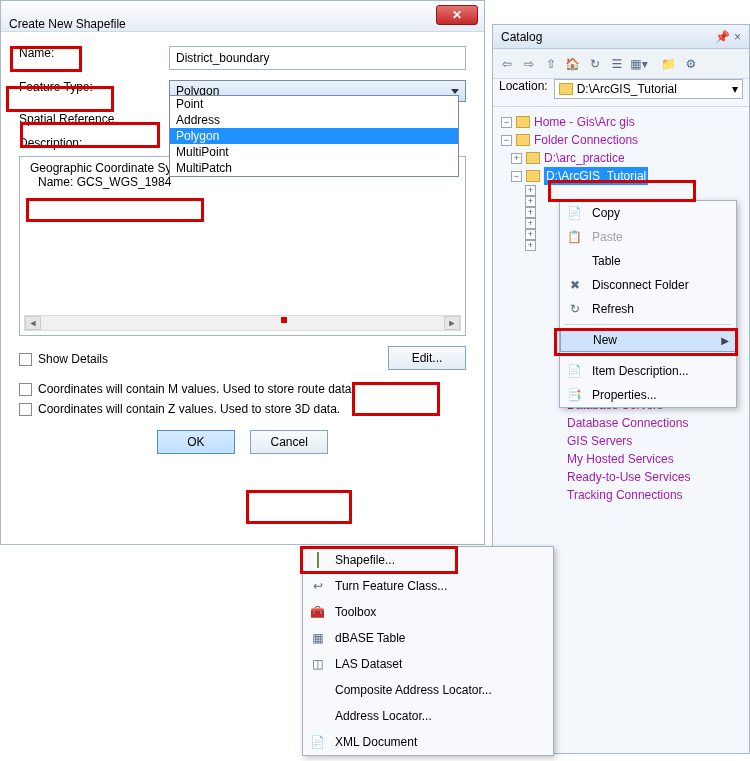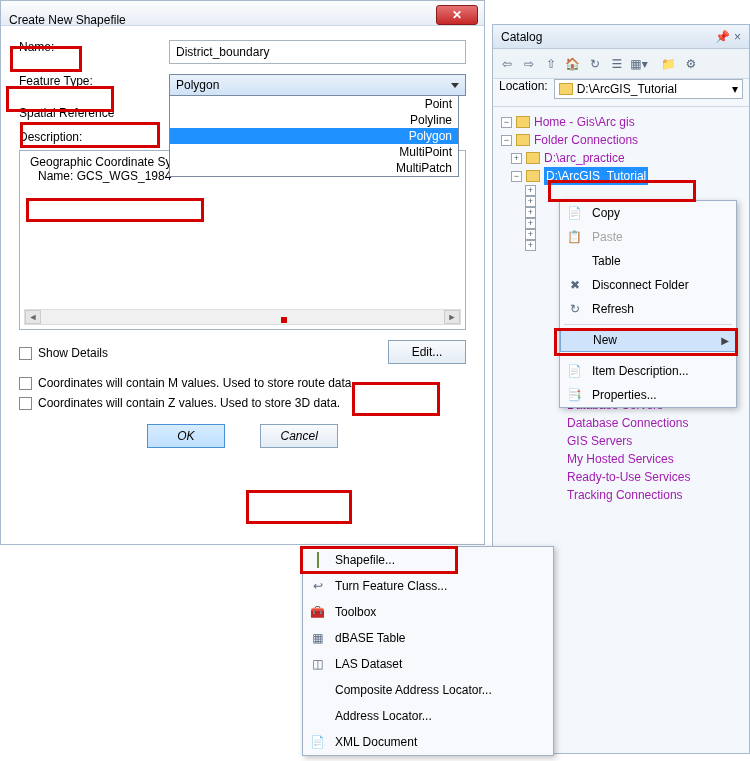--- a/index.html
+++ b/index.html
@@ -1,41 +1,41 @@
 <!DOCTYPE html>
 <html><head>
 <meta charset="utf-8">
 <style>
   * { box-sizing: border-box; font-family: "Segoe UI", Tahoma, sans-serif; font-size: 12px; }
   body { margin:0; width:750px; height:761px; background:#fff; position:relative; overflow:hidden; }
 
   
   .dialog { position:absolute; left:0; top:0; width:485px; height:545px; background:#fff; border:1px solid #a7b9cc; }
-  .titlebar { height:22px; background:linear-gradient(#fdfdfe,#e6ecf5); border-bottom:1px solid #cfd8e6; display:flex; align-items:flex-start; padding:12px 8px; position:relative; }
+  .titlebar { height:31px; background:linear-gradient(#fdfdfe,#e6ecf5); border-bottom:1px solid #cfd8e6; display:flex; align-items:flex-end; padding:0 8px; position:relative; }
   .titlebar span { font-size:12px; }
   .closebtn { position:absolute; right:6px; top:4px; width:42px; height:20px; background:linear-gradient(#e57373,#c62828); border:1px solid #8b1a1a; border-radius:3px; color:#fff; text-align:center; font-weight:bold; line-height:18px; }
   .body { padding:14px 18px 12px 18px; }
   .row { display:flex; margin-bottom:10px; position:relative; }
   .lab { width:150px; }
   .txt { flex:1; height:24px; border:1px solid #a7b4c2; padding:6px 6px; background:#fff; }
   .combo { flex:1; height:22px; border:1px solid #7a8aa0; background:linear-gradient(#e9f2fb,#cfe2f6); padding:2px 6px; position:relative; display:flex; align-items:center; justify-content:space-between; }
   .combo .arr { width:0;height:0;border-left:4px solid transparent;border-right:4px solid transparent;border-top:5px solid #333; }
   .dropdown { position:absolute; left:168px; top:94px; width:290px; border:1px solid #7a8aa0; background:#fff; z-index:5; }
-  .dropdown div { padding:1px 6px;text-align:right; }
+  .dropdown div { padding:1px 6px; }
   .dropdown .sel { background:#1e90ff; color:#fff; }
   .descbox { border:1px solid #a7b4c2; height:180px; margin-top:6px; padding:4px 6px; position:relative; background:#fff; overflow:hidden; }
   .desclbl { margin-bottom:4px; }
   .scrollh { position:absolute; left:4px; right:4px; bottom:4px; height:16px; background:#f0f0f0; border:1px solid #ddd; display:flex; justify-content:space-between; align-items:center; }
   .sbtn { width:16px; height:14px; background:#e6e6e6; border:1px solid #ccc; font-size:9px; text-align:center; line-height:12px; color:#666; }
   .chkrow { display:flex; align-items:center; gap:6px; margin:6px 0; }
   .chk { width:13px; height:13px; border:1px solid #888; background:#fff; }
   .btn { height:24px; min-width:78px; border:1px solid #8aa3bd; background:linear-gradient(#f9fbfd,#e3ecf5); text-align:center; line-height:22px; padding:0 10px; display:inline-block; }
   .btn-primary { background:linear-gradient(#d6ecff,#bfe0ff); border:1px solid #4a90d9; }
   .btnrow { text-align:center; margin-top:14px; }
-  .btnrow .btn { margin:0 16px;font-style:italic; }
+  .btnrow .btn { margin:0 6px; }
   .hl { border:3px solid #d40000; position:absolute; z-index:20; pointer-events:none; }
 
   
   .catalog { position:absolute; right:0; top:24px; width:258px; height:730px; background:#f4f8fc; border:1px solid #a7b9cc; }
   .cat-title { height:24px; background:linear-gradient(#eef4fb,#d9e5f2); border-bottom:1px solid #bcc9da; display:flex; align-items:center; padding:9px 8px; justify-content:space-between; }
   .cat-pin { display:flex; gap:4px; color:#5a6a80; font-size:11px; }
   .toolbar { height:30px; background:#eef3f8; border-bottom:1px solid #cfd8e6; display:flex; align-items:center; gap:2px; padding:0 4px; }
   .ticon { width:20px; height:20px; display:flex; align-items:center; justify-content:center; color:#5a6a80; }
   .locrow { height:28px; display:flex; align-items:flex-start; padding:0 6px; gap:6px; border-bottom:1px solid #cfd8e6; }
   .locbox { flex:1; height:20px; border:1px solid #a7b4c2; background:#fff; display:flex; align-items:center; padding:0 4px; gap:4px; }
@@ -113,21 +113,21 @@
       <span>Coordinates will contain Z values. Used to store 3D data.</span>
     </div>
     <div class="btnrow">
       <div class="btn btn-primary">OK</div>
       <div class="btn">Cancel</div>
     </div>
   </div>
 
   <div class="dropdown">
     <div>Point</div>
-    <div>Polyline</div>
+    <div>Address</div>
     <div class="sel">Polygon</div>
     <div>MultiPoint</div>
     <div>MultiPatch</div>
   </div>
 
   <div class="reddot"></div>
 </div>
 
 <div class="catalog">
   <div class="cat-title">

